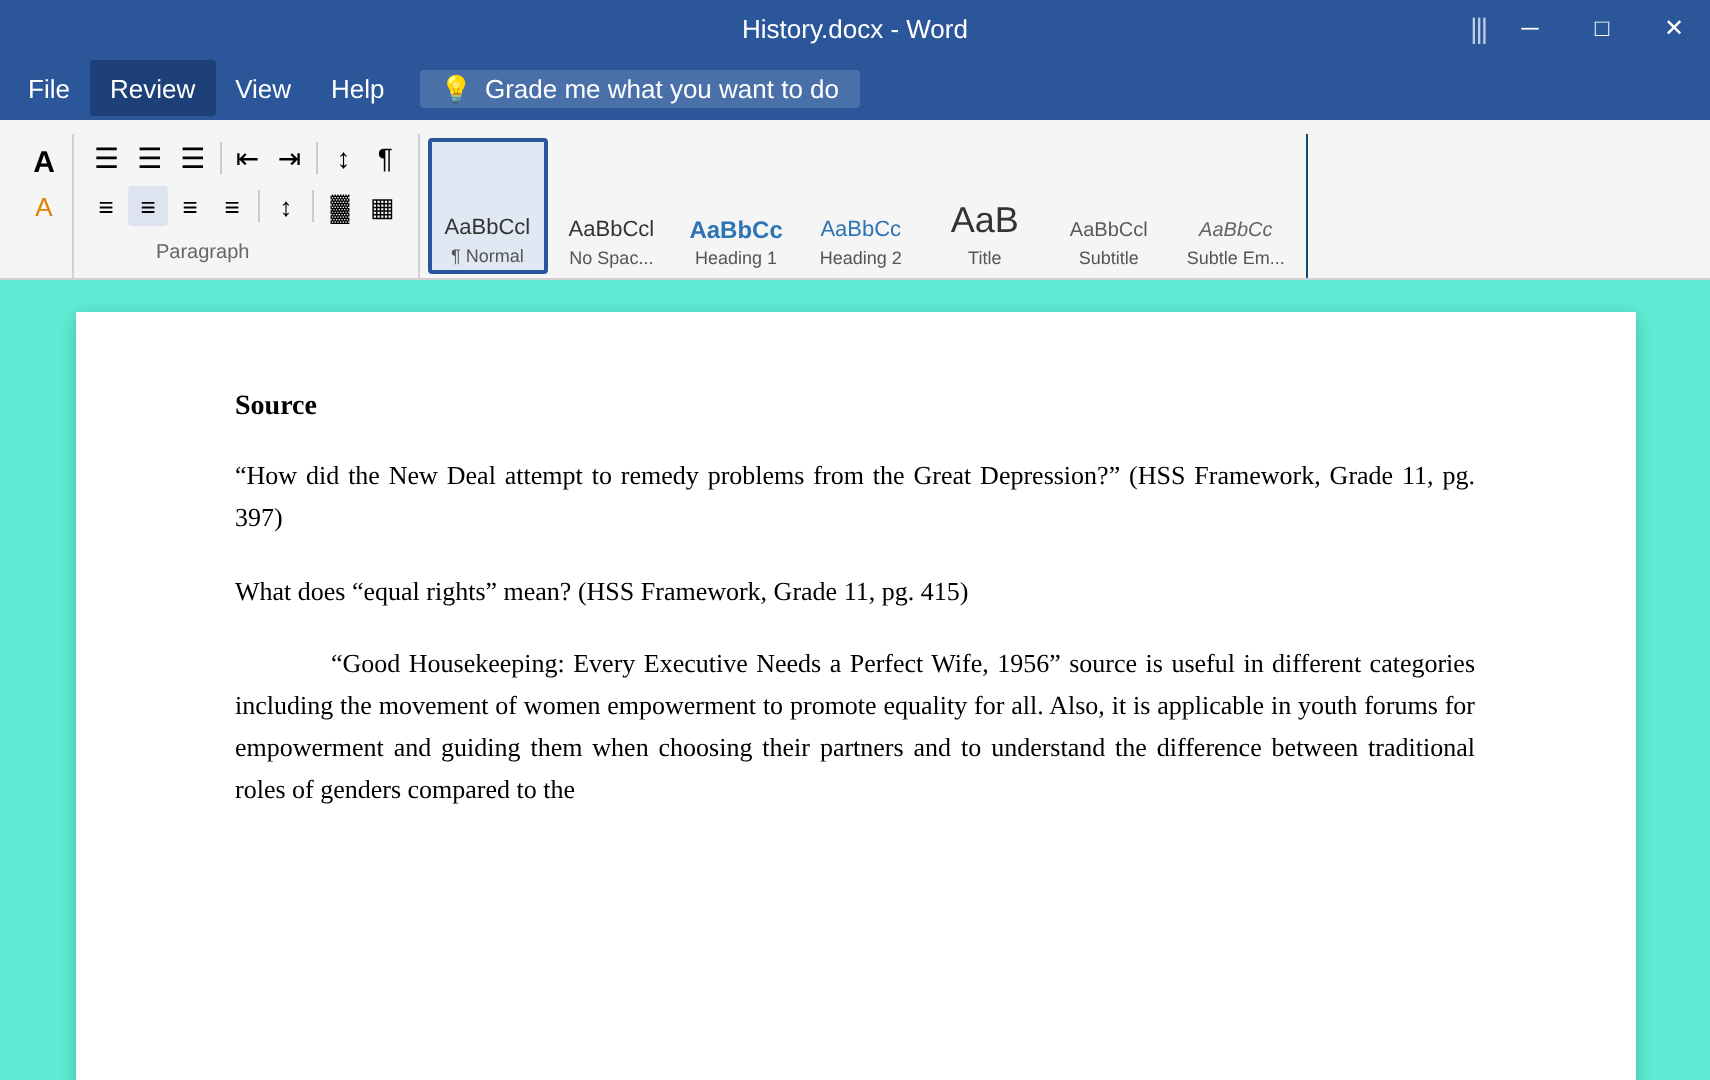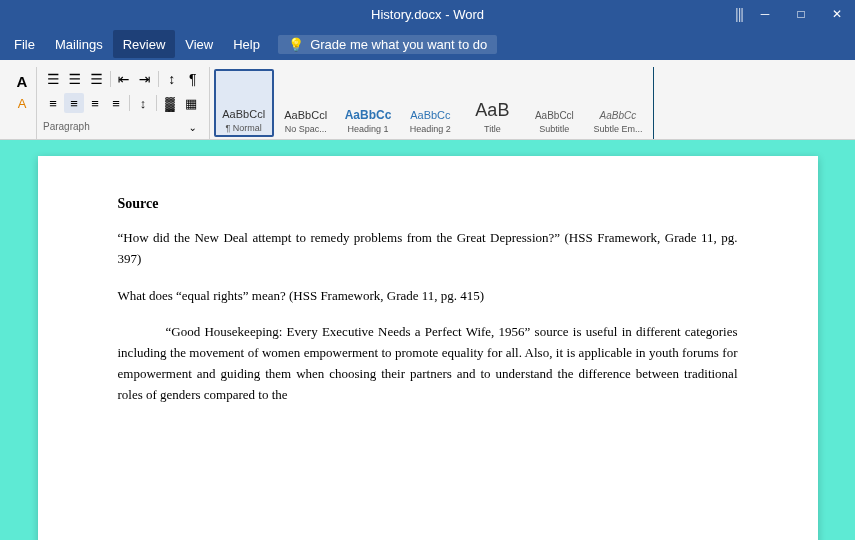--- a/index.html
+++ b/index.html
@@ -190,21 +190,20 @@
   <div class="title-bar-right">
     <span style="color:white;font-size:14px;letter-spacing:-1px;margin-right:4px;opacity:0.7;">|||</span>
     <div class="title-bar-btn">─</div>
     <div class="title-bar-btn">□</div>
     <div class="title-bar-btn close">✕</div>
   </div>
 </div>
 
 <div class="menu-bar">
   <div class="menu-item">File</div>
-  <div class="menu-item">Mailings</div>
   <div class="menu-item active">Review</div>
   <div class="menu-item">View</div>
   <div class="menu-item">Help</div>
   <div class="menu-tell">
     <span class="lightbulb-icon">💡</span>
     <span>Grade me what you want to do</span>
   </div>
 </div>
 
 <div class="ribbon">
@@ -236,21 +235,21 @@
       <button class="fmt-btn" style="font-size:13px;">≡</button>
       <button class="fmt-btn" style="font-size:13px;background:#dde4f0;">≡</button>
       <button class="fmt-btn" style="font-size:13px;">≡</button>
       <button class="fmt-btn" style="font-size:13px;">≡</button>
       <div class="fmt-separator"></div>
       <button class="fmt-btn" style="font-size:13px;">↕</button>
       <div class="fmt-separator"></div>
       <button class="fmt-btn" style="font-size:13px;">▓</button>
       <button class="fmt-btn" style="font-size:13px;">▦</button>
     </div>
-    <div style="display:flex;justify-content:space-between;align-items:center;width:100%;">
+    <div style="display:flex;justify-content:space-between;align-items:center;width:100%;margin-left:35px;">
       <span class="para-group-label">Paragraph</span>
       <button class="fmt-btn" style="font-size:10px;padding:0 1px;">⌄</button>
     </div>
   </div>
 
   <div style="display:flex;flex-direction:column;height:72px;padding:2px 4px;border-right:1px solid #0c4a6e;">
     <div class="styles-area">
 
       <div class="style-box selected">
         <div class="style-preview" style="font-size:11px;color:#333;">AaBbCcl</div>

